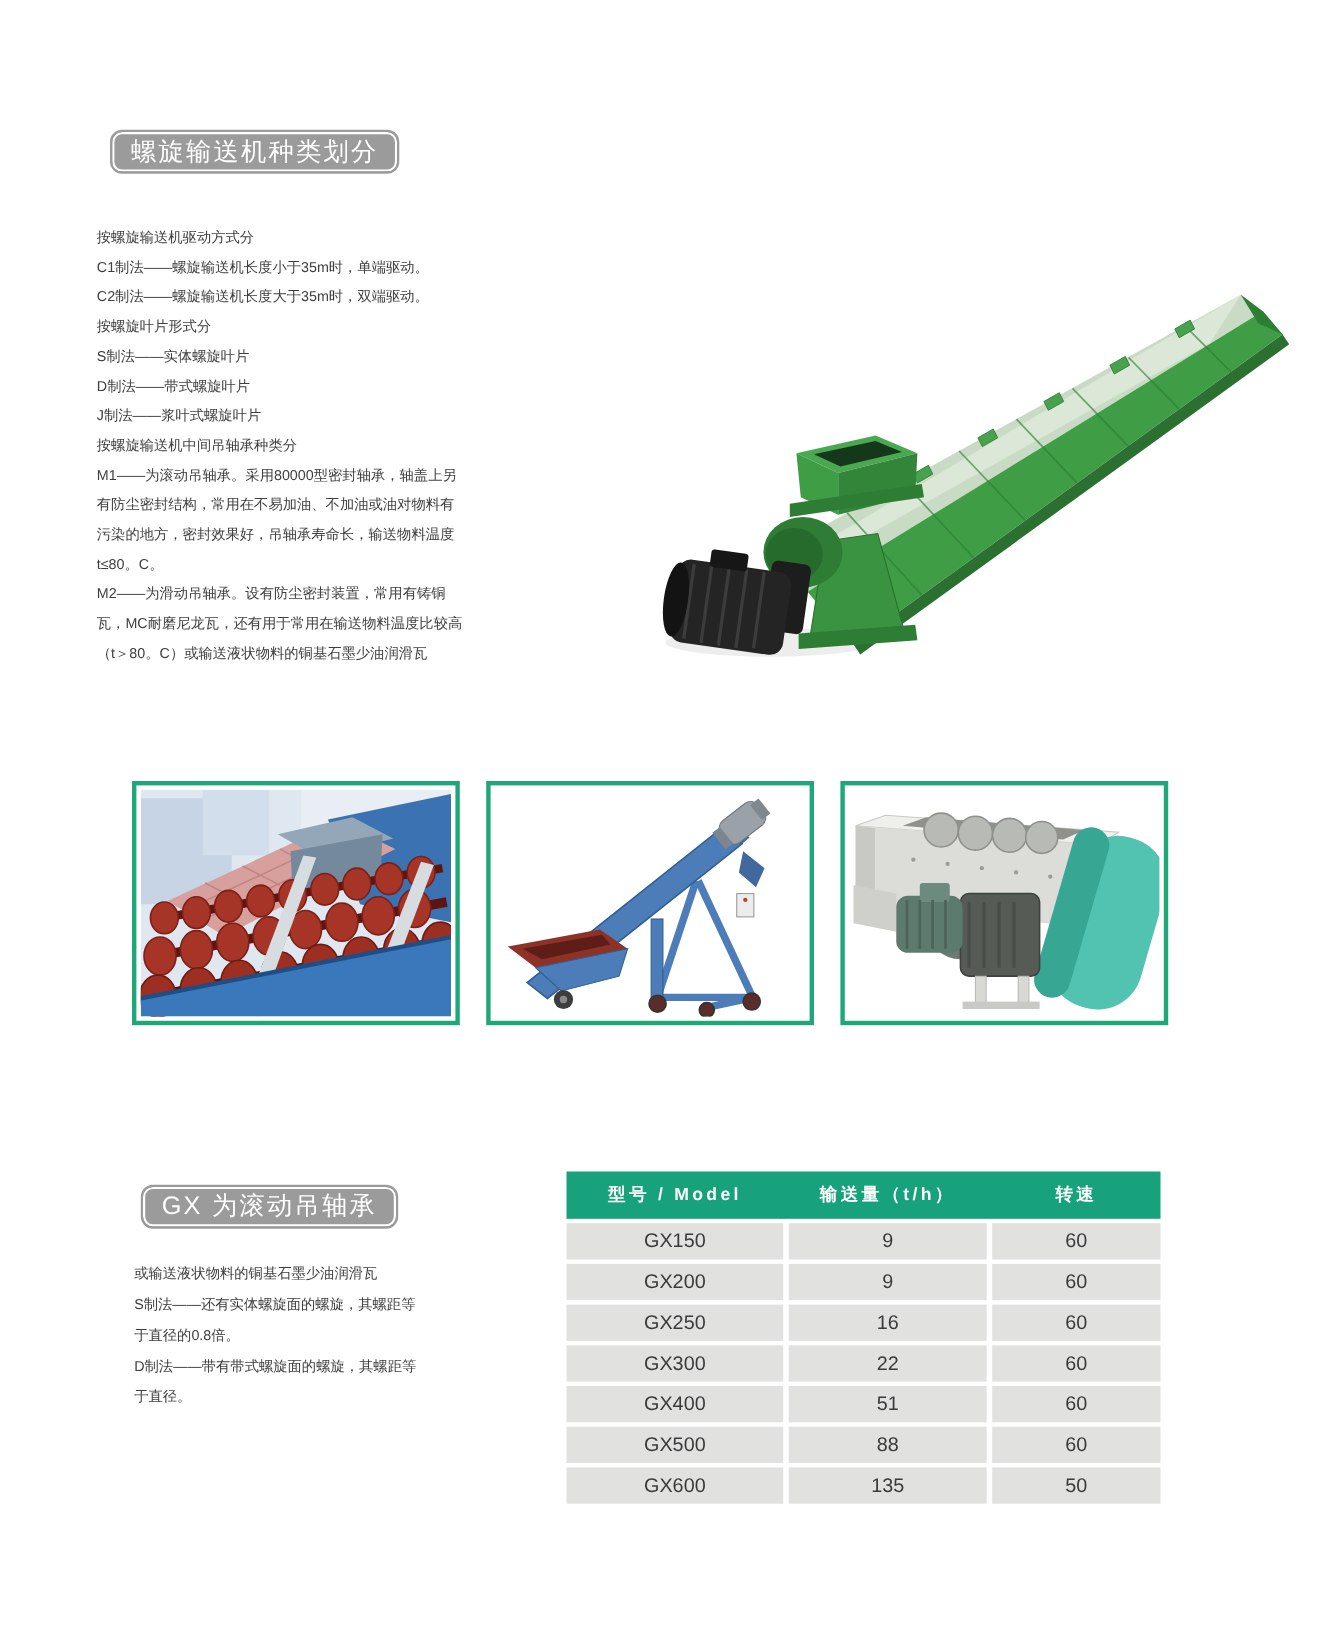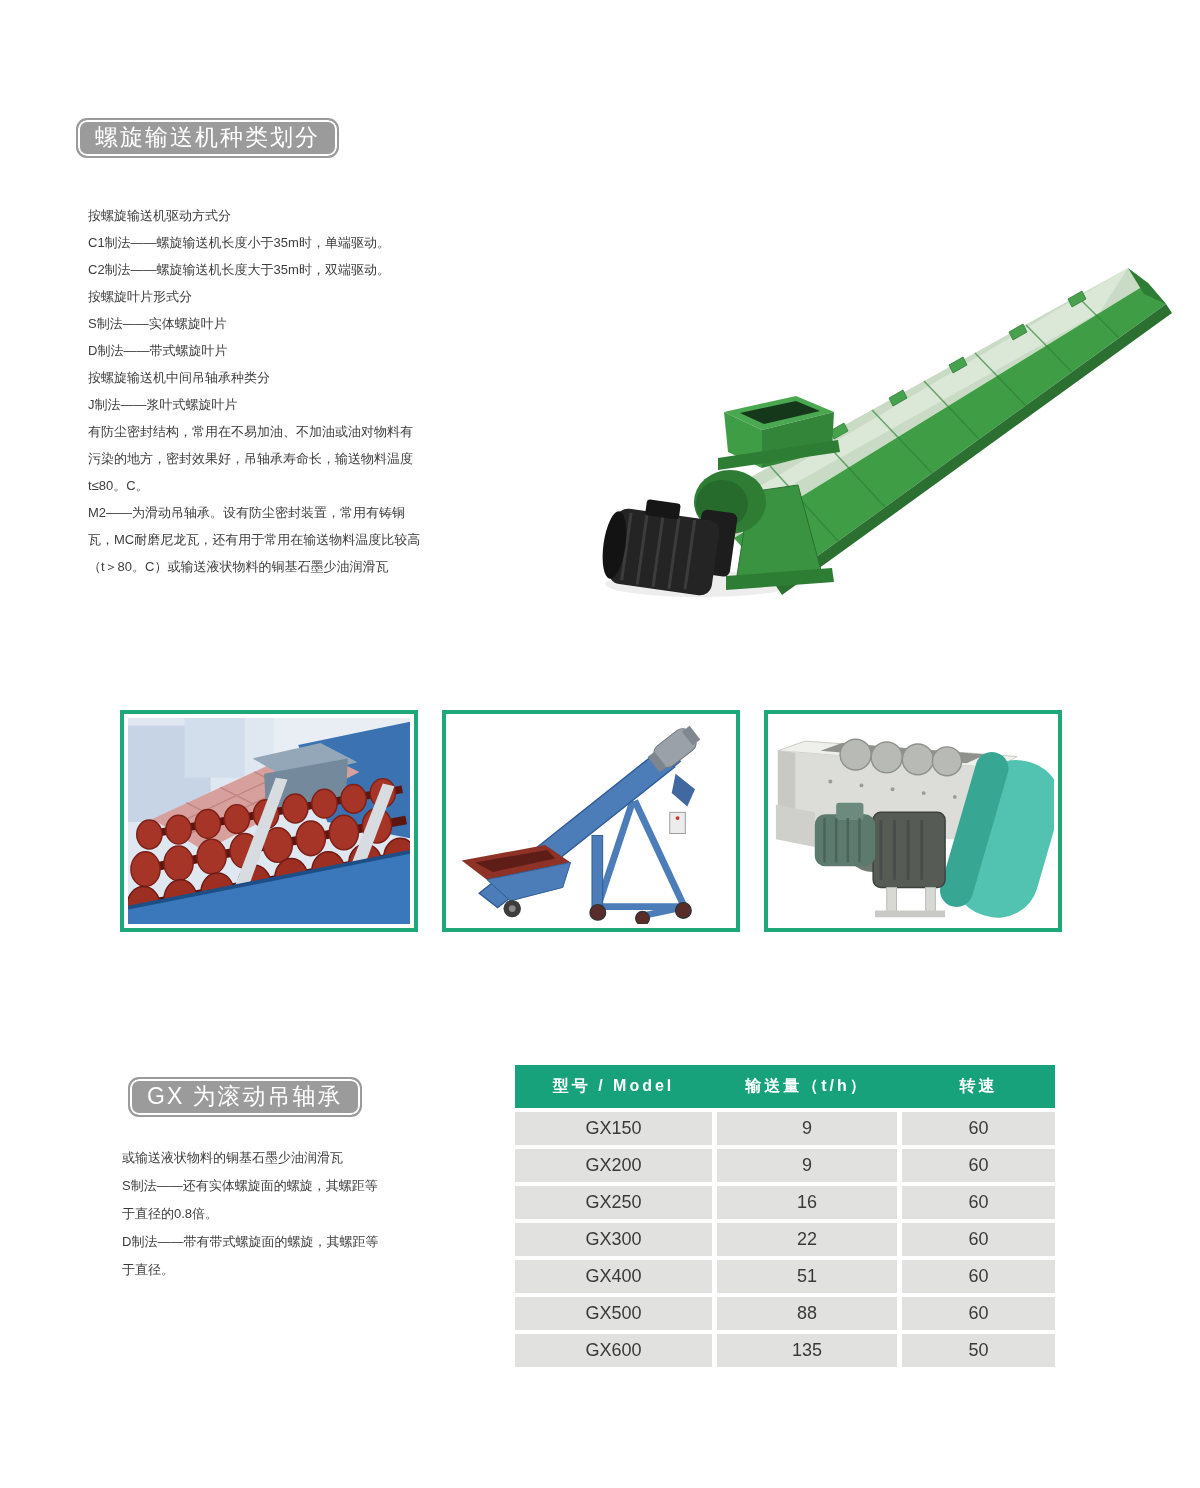--- a/index.html
+++ b/index.html
@@ -14,21 +14,21 @@
   body{font-family:"Liberation Sans","DejaVu Sans",sans-serif;color:var(--text);}
   .page{position:relative;width:1200px;height:1488px;background:#fff;overflow:hidden;}
 
   .badge{
     position:absolute;height:40px;line-height:34px;
     background:var(--badge_bg);border:2.5px solid var(--badge_bg);
     box-shadow:inset 0 0 0 2px #fff;border-radius:11px;
     color:#fff;font-size:23px;letter-spacing:2px;padding:0 17px;
     white-space:nowrap;
   }
-  .badge1{left:76px;top:118px;}
+  .badge1{left:100px;top:118px;}
   .badge2{left:128px;top:1077px;}
 
   .textblock{position:absolute;font-size:13px;color:var(--text);}
   .tb1{left:88px;top:202px;width:560px;line-height:27px;}
   .tb2{left:122px;top:1144px;width:430px;line-height:28px;}
   .tline{white-space:nowrap;}
 
   .hero{position:absolute;left:600px;top:252px;width:600px;height:350px;}
 
   .photo-frame{
@@ -65,24 +65,25 @@
       <div class="tline">C1制法——螺旋输送机长度小于35m时，单端驱动。</div>
 
       <div class="tline">C2制法——螺旋输送机长度大于35m时，双端驱动。</div>
 
       <div class="tline">按螺旋叶片形式分</div>
 
       <div class="tline">S制法——实体螺旋叶片</div>
 
       <div class="tline">D制法——带式螺旋叶片</div>
 
+      <div class="tline">J制法——浆叶式螺旋叶片</div>
+
       <div class="tline">按螺旋输送机中间吊轴承种类分</div>
 
-      <div class="tline">J制法——浆叶式螺旋叶片</div>
-
+      <div class="tline">M1——为滚动吊轴承。采用80000型密封轴承，轴盖上另</div>
 
       <div class="tline">有防尘密封结构，常用在不易加油、不加油或油对物料有</div>
 
       <div class="tline">污染的地方，密封效果好，吊轴承寿命长，输送物料温度</div>
 
       <div class="tline">t≤80。C。</div>
 
       <div class="tline">M2——为滑动吊轴承。设有防尘密封装置，常用有铸铜</div>
 
       <div class="tline">瓦，MC耐磨尼龙瓦，还有用于常用在输送物料温度比较高</div>

